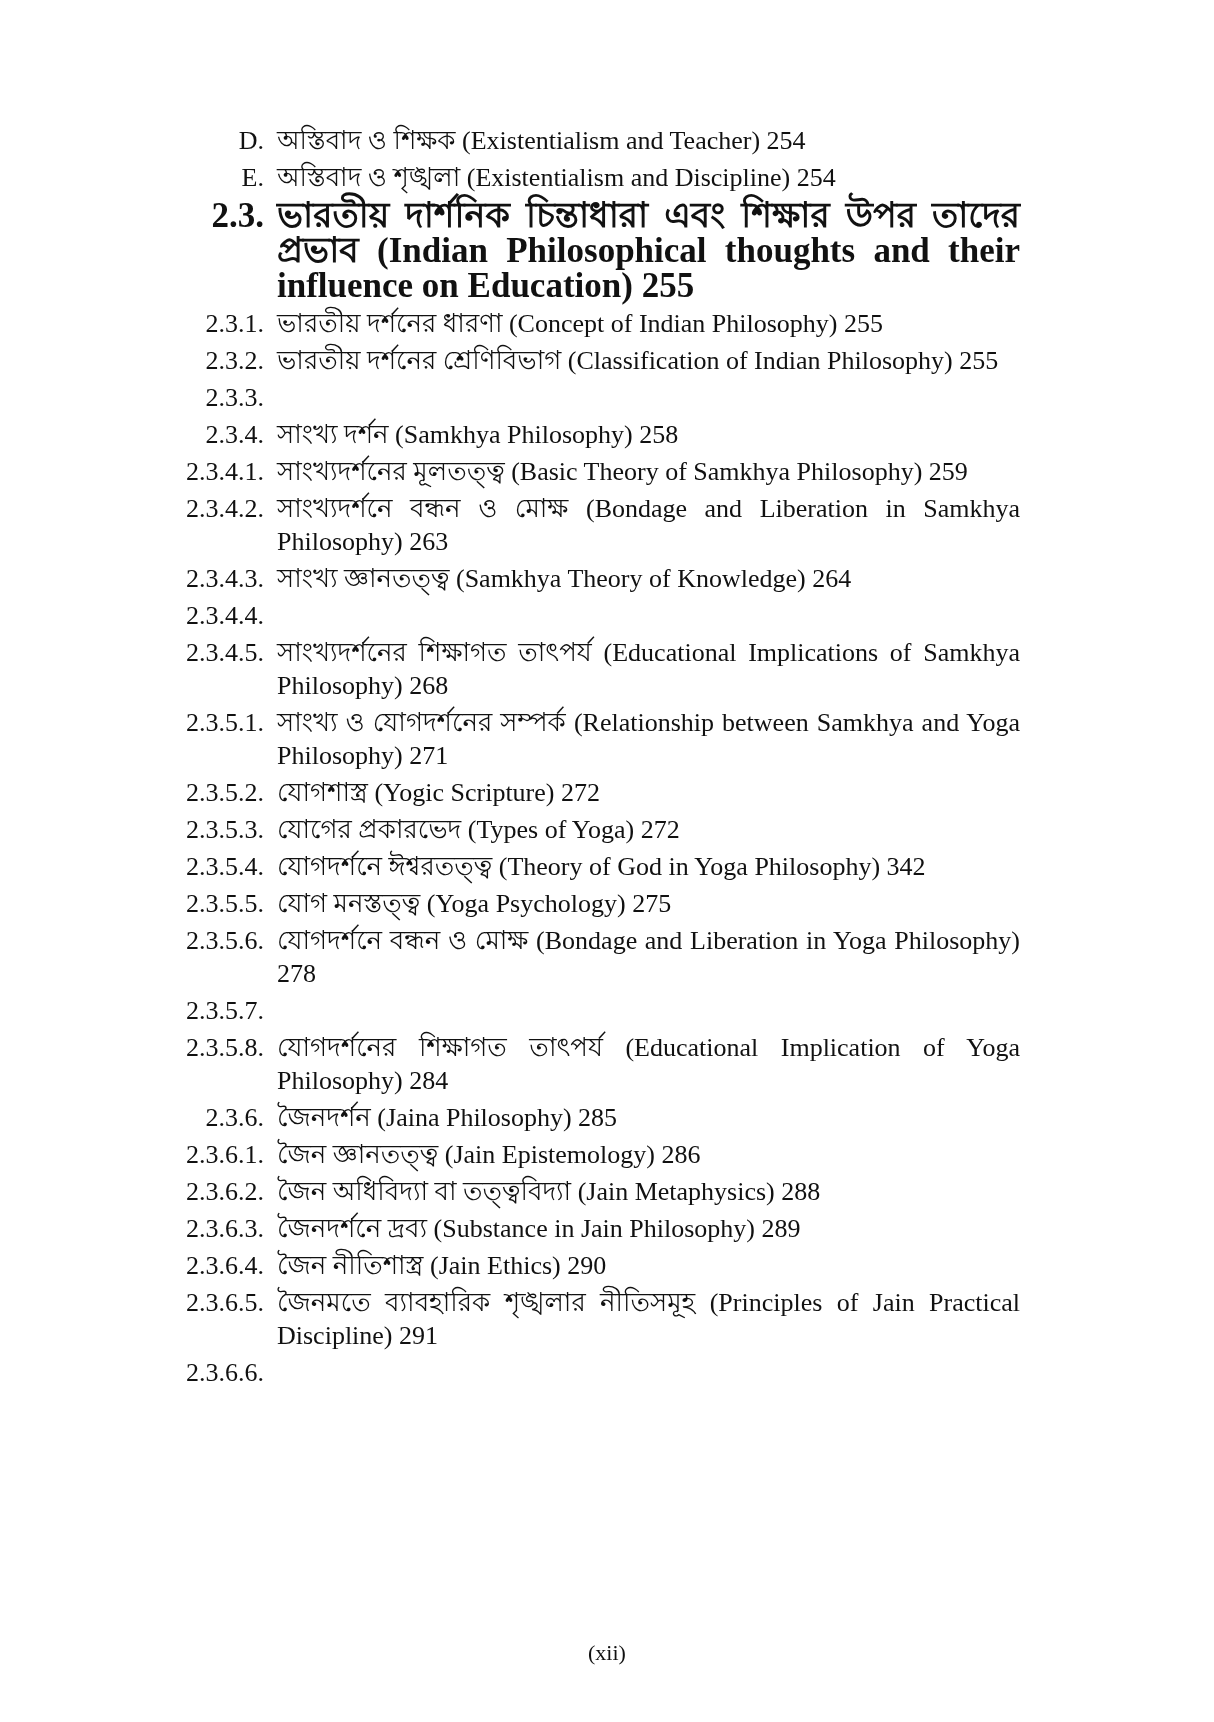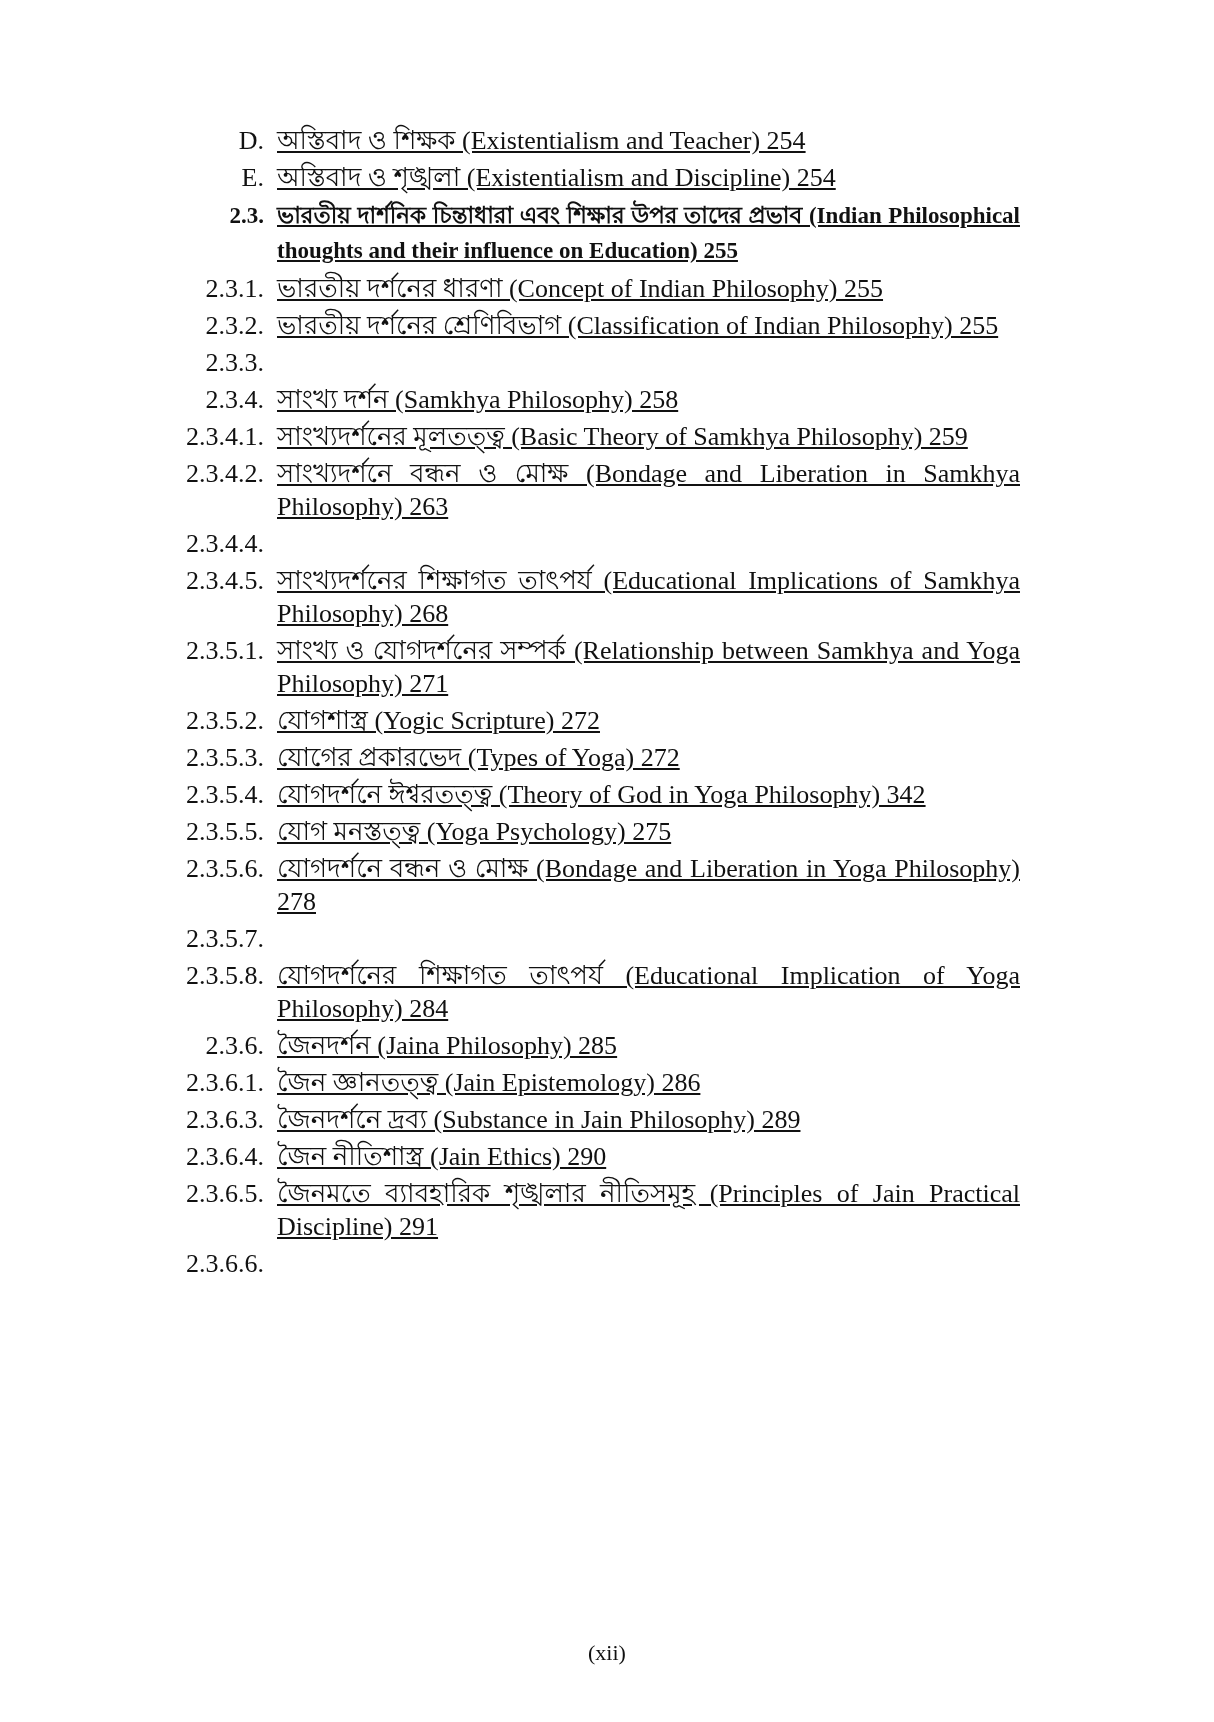--- a/index.html
+++ b/index.html
@@ -1,22 +1,22 @@
 <!DOCTYPE html>
 <html><head>
 <meta charset="utf-8">
 <style>
   html, body { margin: 0; padding: 0; background: #ffffff; }
   body { width: 1214px; height: 1722px; position: relative; overflow: hidden;
          font-family: "Liberation Serif", "DejaVu Serif", serif; color: #111111; }
   .toc { position: absolute; left: 150px; top: 124px; width: 870px; }
   .entry { display: flex; align-items: flex-start; font-size: 26px; line-height: 33px; margin-bottom: 4px; }
   .num { width: 114px; flex: 0 0 114px; text-align: right; padding-right: 13px; box-sizing: content-box; white-space: nowrap; }
-  .txt { flex: 1 1 auto; text-align: justify; text-align-last: left; text-decoration: underline; }
-  .entry.bold { font-weight: bold; font-size: 23px; line-height: 35px; }
+  .txt { flex: 1 1 auto; text-align: justify; text-align-last: left; }
+  .entry.bold { font-weight: bold; font-size: 35px; line-height: 35px; }
   .footer { position: absolute; left: 0; width: 1214px; top: 1640px; text-align: center; font-size: 22px; }
 </style>
 </head>
 <body>
 
 <div class="toc">
   <div class="entry">
     <span class="num">D.</span>
     <span class="txt">অস্তিবাদ ও শিক্ষক (Existentialism and Teacher) 254</span>
   </div>
@@ -43,20 +43,24 @@
     <span class="num">2.3.4.</span>
     <span class="txt">সাংখ্য দর্শন (Samkhya Philosophy) 258</span>
   </div>
   <div class="entry">
     <span class="num">2.3.4.1.</span>
     <span class="txt">সাংখ্যদর্শনের মূলতত্ত্ব (Basic Theory of Samkhya Philosophy) 259</span>
   </div>
   <div class="entry">
     <span class="num">2.3.4.2.</span>
     <span class="txt">সাংখ্যদর্শনে বন্ধন ও মোক্ষ (Bondage and Liberation in Samkhya Philosophy) 263</span>
+  </div>
+  <div class="entry">
+    <span class="num">2.3.4.3.</span>
+    <span class="txt">সাংখ্য জ্ঞানতত্ত্ব (Samkhya Theory of Knowledge) 264</span>
   </div>
   <div class="entry">
     <span class="num">2.3.4.4.</span>
   </div>
   <div class="entry">
     <span class="num">2.3.4.5.</span>
     <span class="txt">সাংখ্যদর্শনের শিক্ষাগত তাৎপর্য (Educational Implications of Samkhya Philosophy) 268</span>
   </div>
   <div class="entry">
     <span class="num">2.3.5.1.</span>
@@ -91,20 +95,24 @@
   </div>
   <div class="entry">
     <span class="num">2.3.6.</span>
     <span class="txt">জৈনদর্শন (Jaina Philosophy) 285</span>
   </div>
   <div class="entry">
     <span class="num">2.3.6.1.</span>
     <span class="txt">জৈন জ্ঞানতত্ত্ব (Jain Epistemology) 286</span>
   </div>
   <div class="entry">
+    <span class="num">2.3.6.2.</span>
+    <span class="txt">জৈন অধিবিদ্যা বা তত্ত্ববিদ্যা (Jain Metaphysics) 288</span>
+  </div>
+  <div class="entry">
     <span class="num">2.3.6.3.</span>
     <span class="txt">জৈনদর্শনে দ্রব্য (Substance in Jain Philosophy) 289</span>
   </div>
   <div class="entry">
     <span class="num">2.3.6.4.</span>
     <span class="txt">জৈন নীতিশাস্ত্র (Jain Ethics) 290</span>
   </div>
   <div class="entry">
     <span class="num">2.3.6.5.</span>
     <span class="txt">জৈনমতে ব্যাবহারিক শৃঙ্খলার নীতিসমূহ (Principles of Jain Practical Discipline) 291</span>

